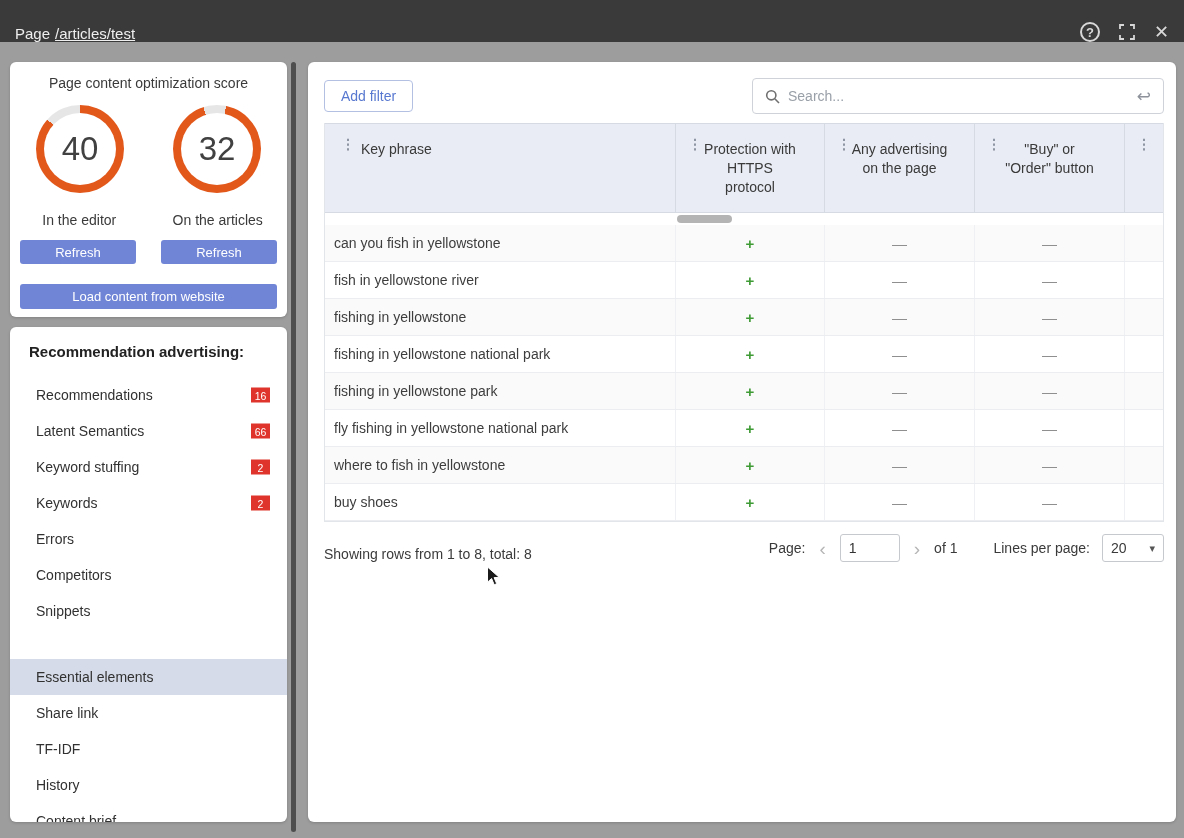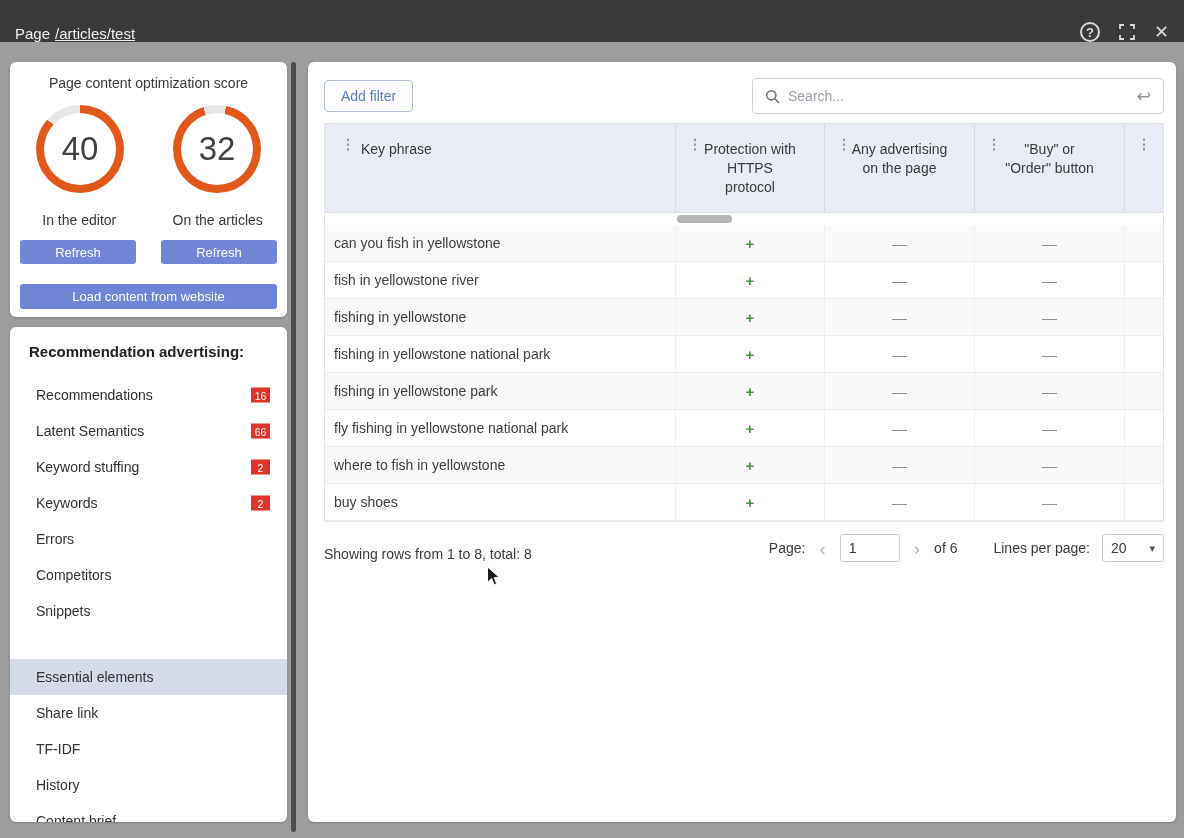--- a/index.html
+++ b/index.html
@@ -363,21 +363,21 @@
       </div>
   </div>
 
   <div class="table-footer">
     <span>Showing rows from 1 to 8, total: 8</span>
     <div class="pager">
       <span>Page:</span>
       <span class="pg-btn">‹</span>
       <input class="page-input" value="1" style="">
       <span class="pg-btn">›</span>
-      <span>of 6</span>
+      <span>of 1</span>
       <span class="lines-label">Lines per page:</span>
       <div class="lines-select">
         <span>20</span>
         <span class="caret">▾</span>
       </div>
     </div>
   </div>
 </div>
 
 <svg class="cursor" width="15" height="21" viewBox="0 0 15 21">

